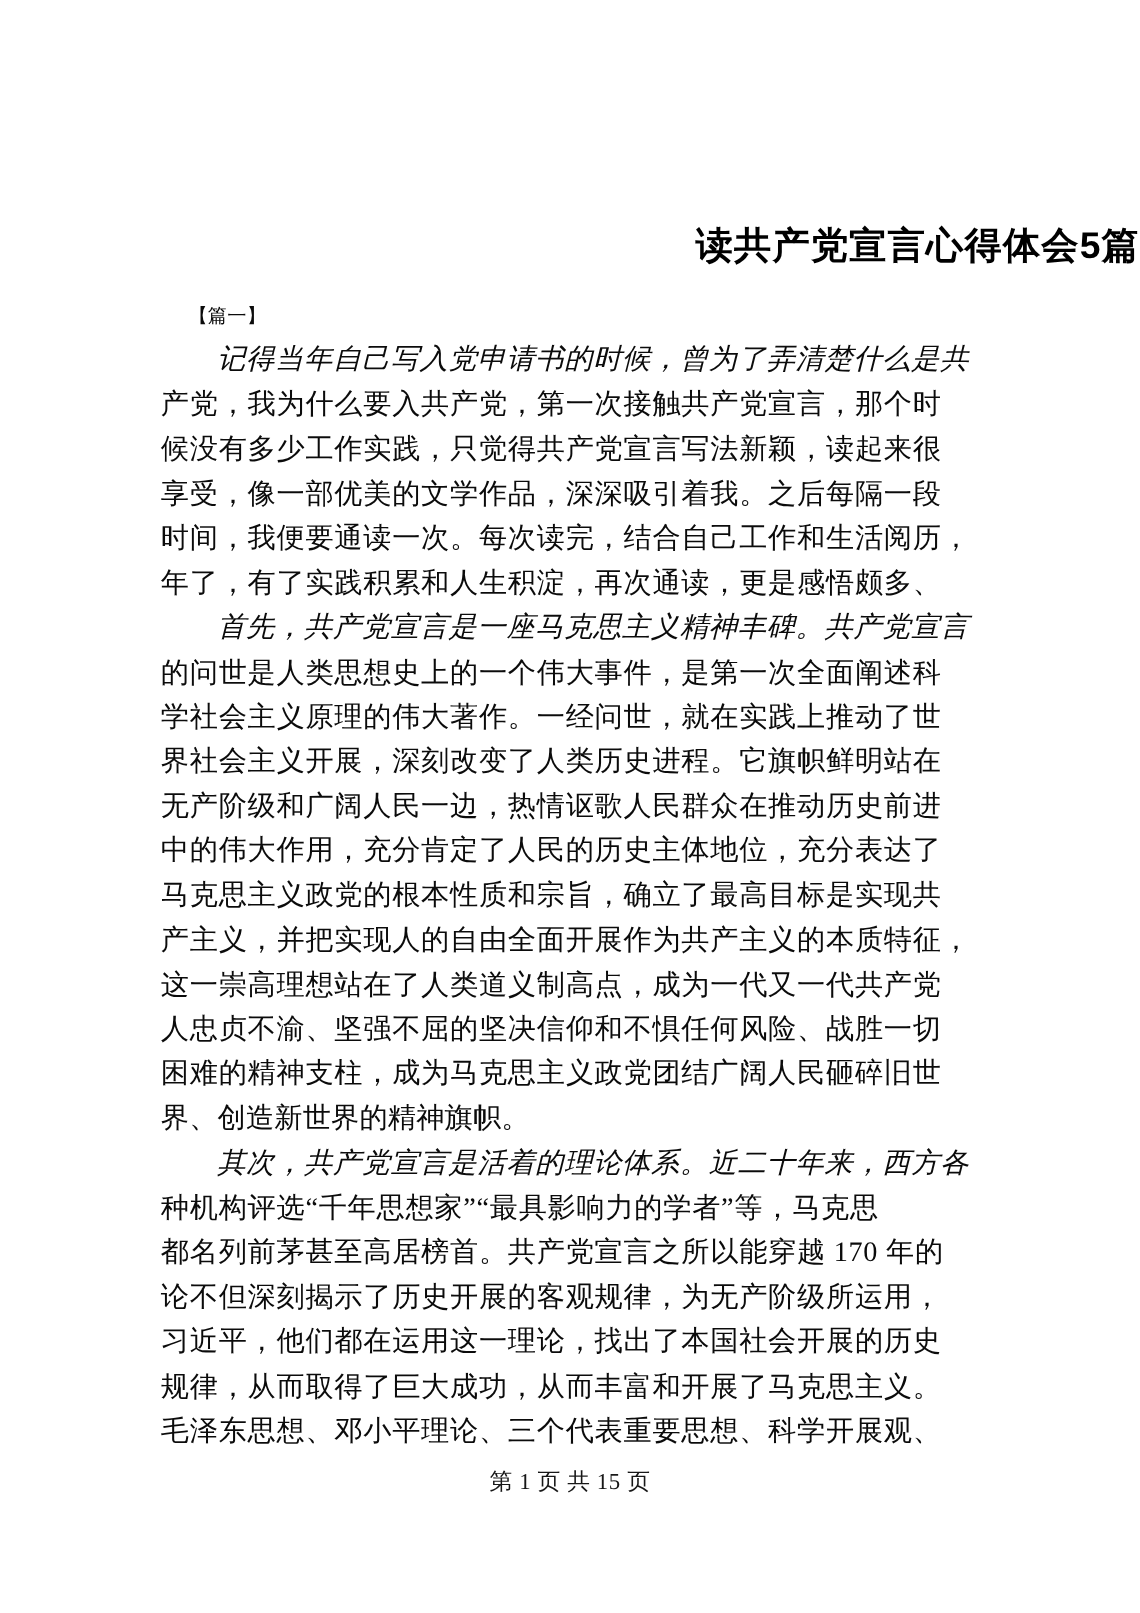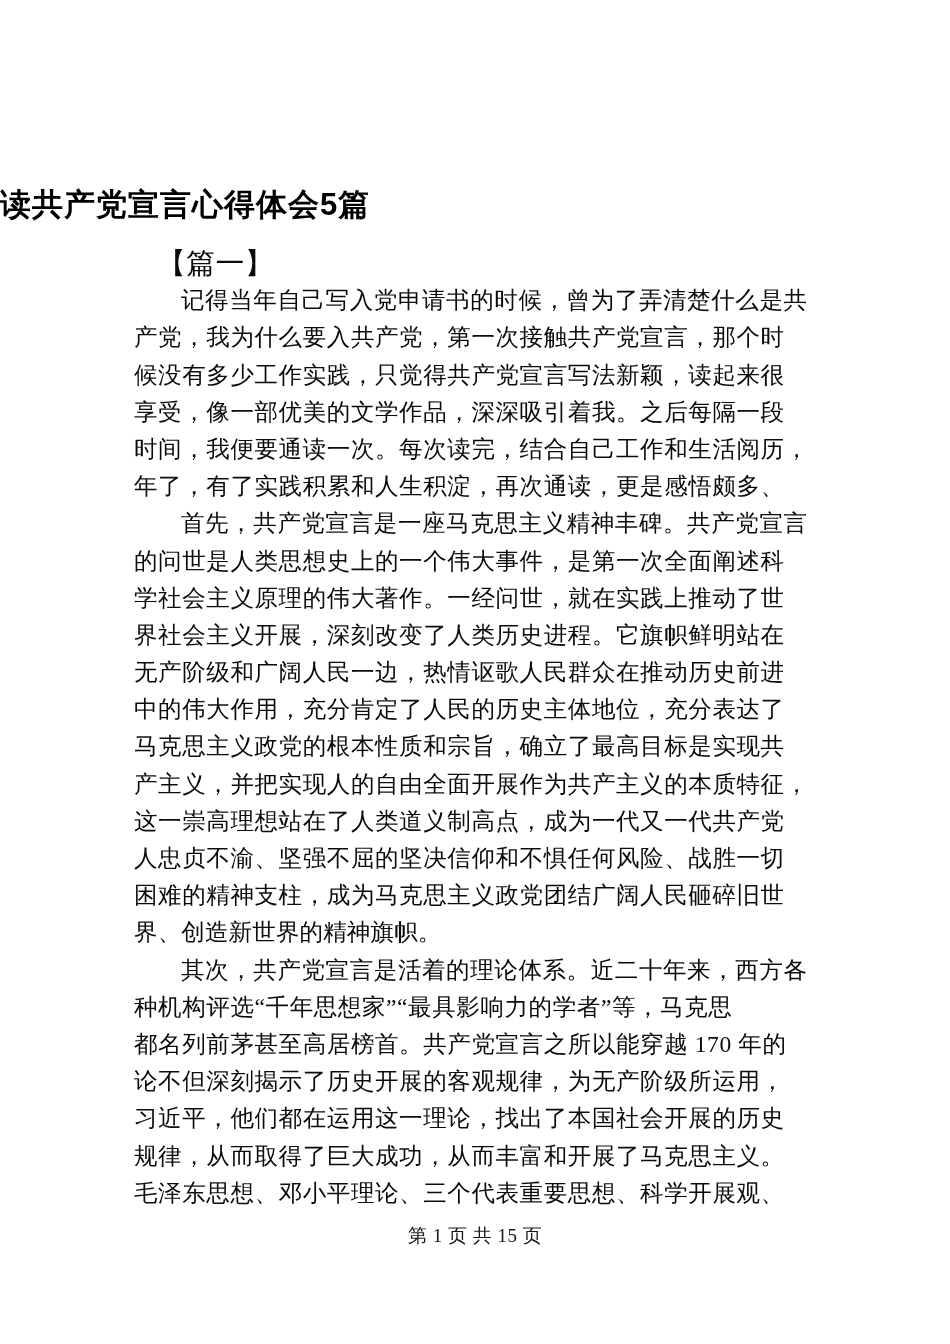--- a/index.html
+++ b/index.html
@@ -18,40 +18,40 @@
     font-family: "Liberation Serif", "DejaVu Serif", serif;
     color: #0b0b0b;
   }
 
   
   .doc-title {
     position: absolute;
     left: 0;
     right: 0;
     top: 186px;
-    text-align: left;
+    text-align: right;
     font-family: "Liberation Sans", "DejaVu Sans", sans-serif;
     font-weight: 700;
     font-size: 31px;
     letter-spacing: 1px;
     line-height: 1.2;
     color: #000000;
     white-space: nowrap;
   }
 
   
   .body-block {
     position: absolute;
     left: 134px;
     top: 245px;
     width: 698px;
   }
 
   .section-heading {
-    font-size: 29px;
+    font-size: 16px;
     line-height: 37.2px;
     letter-spacing: 0.2px;
     text-indent: 23px;
     color: #0b0b0b;
     white-space: nowrap;
   }
 
   .para {
     font-size: 23.5px;
     line-height: 37.2px;
@@ -63,20 +63,21 @@
   
   .ln {
     display: block;
     white-space: nowrap;
     height: 37.2px;
     line-height: 37.2px;
   }
 
   .ln.indent {
     text-indent: 47px;
+    font-style: italic;
   }
 
   
   .ln.justified {
     letter-spacing: 0.6px;
   }
 
   
   .page-footer {
     position: absolute;

